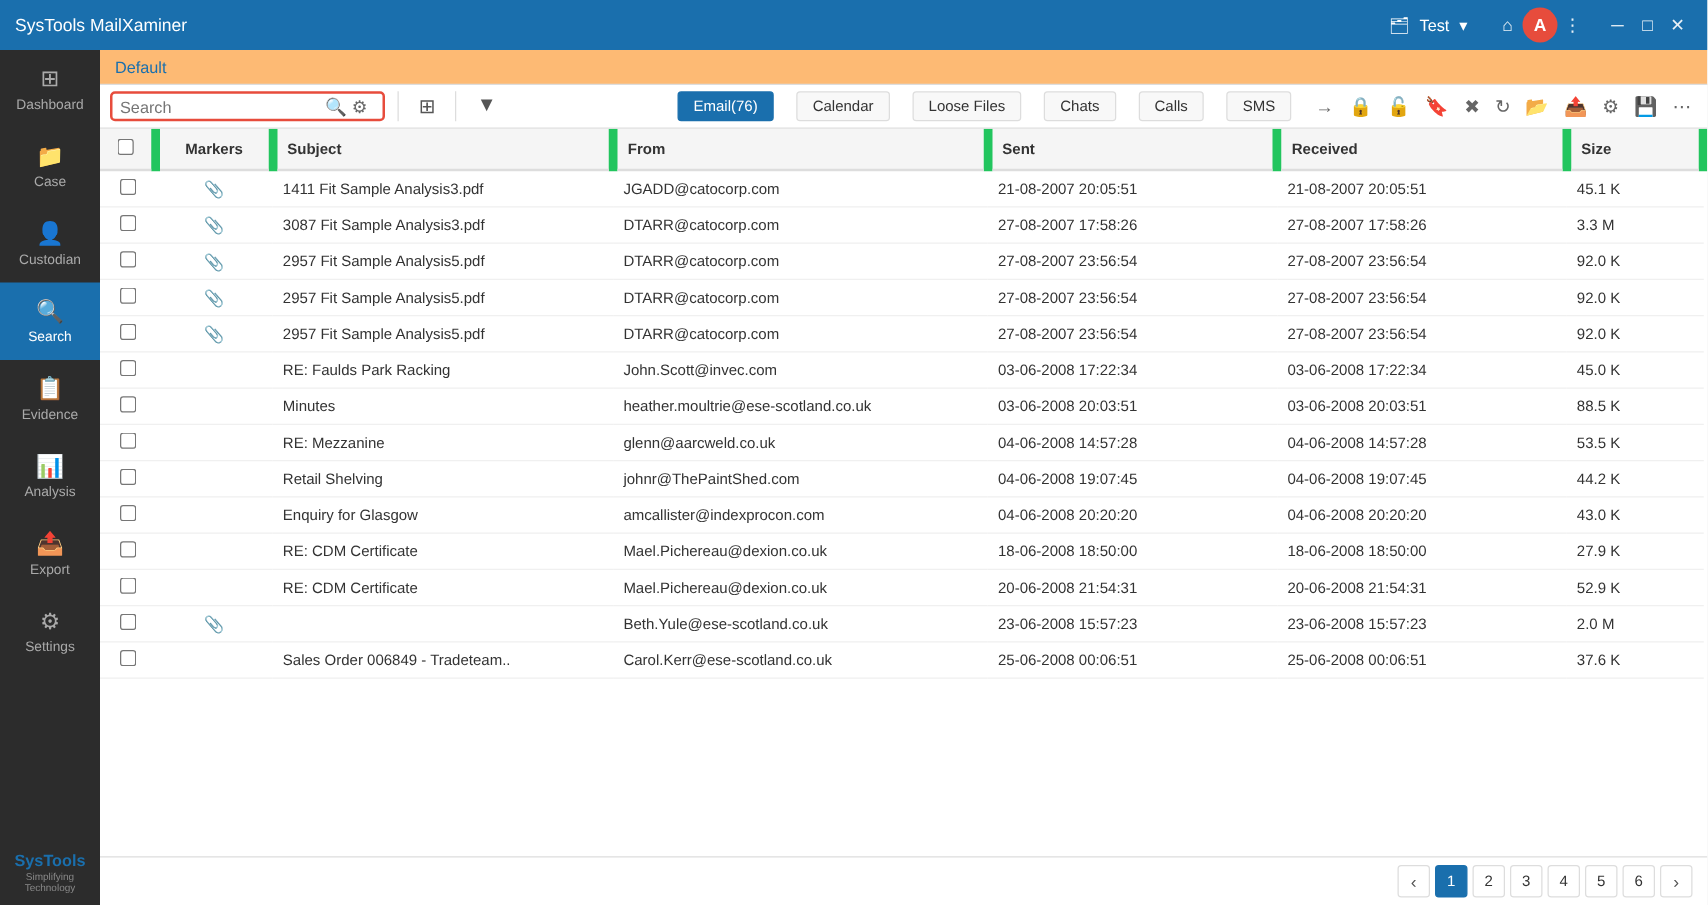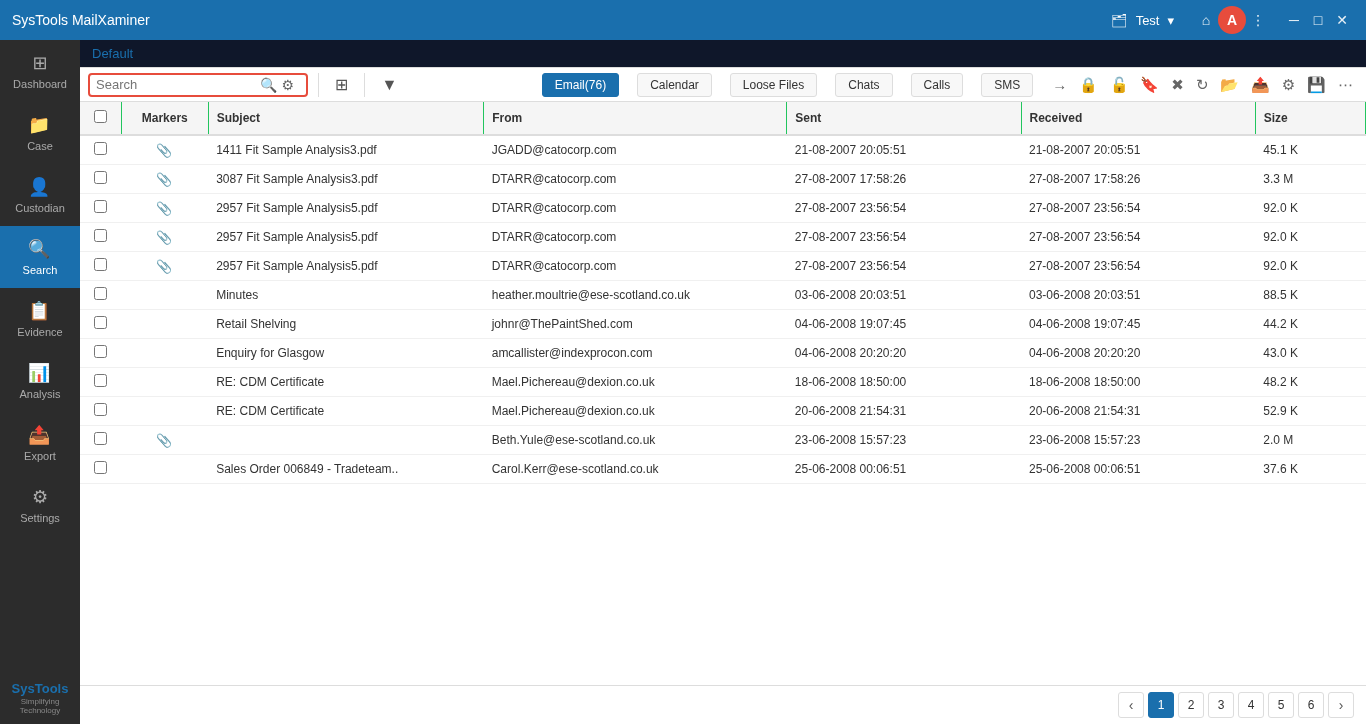--- a/index.html
+++ b/index.html
@@ -45,21 +45,21 @@
       gap: 4px;
     }
     .sidebar-item.active { background: #1a6fad; color: #fff; }
     .sidebar-icon { font-size: 18px; }
 
     
     .main-content { flex: 1; display: flex; flex-direction: column; background: #fff; overflow: hidden; }
 
     
     .top-bar {
-      background: #0f172a;
+      background: #fdba74;
       border-bottom: 1px solid #ddd;
       padding: 6px 12px;
       display: flex;
       align-items: center;
       gap: 8px;
     }
     .default-link { color: #1a6fad; font-size: 13px; cursor: pointer; text-decoration: none; }
 
     
     .toolbar {
@@ -104,21 +104,21 @@
       background: #f8f8f8;
       color: #333;
     }
     .tab-btn.active { background: #1a6fad; color: #fff; border-color: #1a6fad; }
     .action-icon { padding: 3px 5px; cursor: pointer; color: #666; font-size: 15px; border: none; background: transparent; }
 
     
     .email-table { flex: 1; overflow-y: auto; }
     table { width: 100%; border-collapse: collapse; font-size: 12px; }
     thead tr { background: #f5f5f5; border-bottom: 2px solid #ddd; }
-    th { padding: 8px 8px; text-align: left; font-weight: 600; color: #333; border-right: 1px solid #22c55e; white-space: nowrap; }
+    th { padding: 8px 8px; text-align: left; font-weight: 600; color: #333; border-right: 7px solid #22c55e; white-space: nowrap; }
     td { padding: 6px 8px; border-bottom: 1px solid #f0f0f0; color: #333; vertical-align: middle; }
     .col-check { width: 30px; text-align: center; }
     .col-marker { width: 50px; text-align: center; }
     .col-subject { width: 200px; }
     .col-from { width: 220px; }
     .col-sent { width: 170px; }
     .col-received { width: 170px; }
     .col-size { width: 80px; text-align: left; }
     .attach-icon { color: #888; font-size: 13px; }
 
@@ -338,33 +338,59 @@
       <td class="col-received">27-08-2007 23:56:54</td>
       <td class="col-size">92.0 K</td>
     </tr>
             <tr>
       <td class="col-check">
         <input type="checkbox" style="">
       </td>
       <td class="col-marker">
         
       </td>
+      <td class="col-subject" style="cursor:pointer;">RE: Faulds Park Racking</td>
+      <td class="col-from">John.Scott@invec.com</td>
+      <td class="col-sent">03-06-2008 17:22:34</td>
+      <td class="col-received">03-06-2008 17:22:34</td>
+      <td class="col-size">45.0 K</td>
+    </tr>
+            <tr>
+      <td class="col-check">
+        <input type="checkbox" style="">
+      </td>
+      <td class="col-marker">
+        
+      </td>
       <td class="col-subject" style="cursor:pointer;">Minutes</td>
       <td class="col-from">heather.moultrie@ese-scotland.co.uk</td>
       <td class="col-sent">03-06-2008 20:03:51</td>
       <td class="col-received">03-06-2008 20:03:51</td>
       <td class="col-size">88.5 K</td>
     </tr>
             <tr>
       <td class="col-check">
         <input type="checkbox" style="">
       </td>
       <td class="col-marker">
         
       </td>
+      <td class="col-subject" style="cursor:pointer;">RE: Mezzanine</td>
+      <td class="col-from">glenn@aarcweld.co.uk</td>
+      <td class="col-sent">04-06-2008 14:57:28</td>
+      <td class="col-received">04-06-2008 14:57:28</td>
+      <td class="col-size">53.5 K</td>
+    </tr>
+            <tr>
+      <td class="col-check">
+        <input type="checkbox" style="">
+      </td>
+      <td class="col-marker">
+        
+      </td>
       <td class="col-subject" style="cursor:pointer;">Retail Shelving</td>
       <td class="col-from">johnr@ThePaintShed.com</td>
       <td class="col-sent">04-06-2008 19:07:45</td>
       <td class="col-received">04-06-2008 19:07:45</td>
       <td class="col-size">44.2 K</td>
     </tr>
             <tr>
       <td class="col-check">
         <input type="checkbox" style="">
       </td>
@@ -381,21 +407,21 @@
       <td class="col-check">
         <input type="checkbox" style="">
       </td>
       <td class="col-marker">
         
       </td>
       <td class="col-subject" style="cursor:pointer;">RE: CDM Certificate</td>
       <td class="col-from">Mael.Pichereau@dexion.co.uk</td>
       <td class="col-sent">18-06-2008 18:50:00</td>
       <td class="col-received">18-06-2008 18:50:00</td>
-      <td class="col-size">48.2 K</td>
+      <td class="col-size">27.9 K</td>
     </tr>
             <tr>
       <td class="col-check">
         <input type="checkbox" style="">
       </td>
       <td class="col-marker">
         
       </td>
       <td class="col-subject" style="cursor:pointer;">RE: CDM Certificate</td>
       <td class="col-from">Mael.Pichereau@dexion.co.uk</td>

